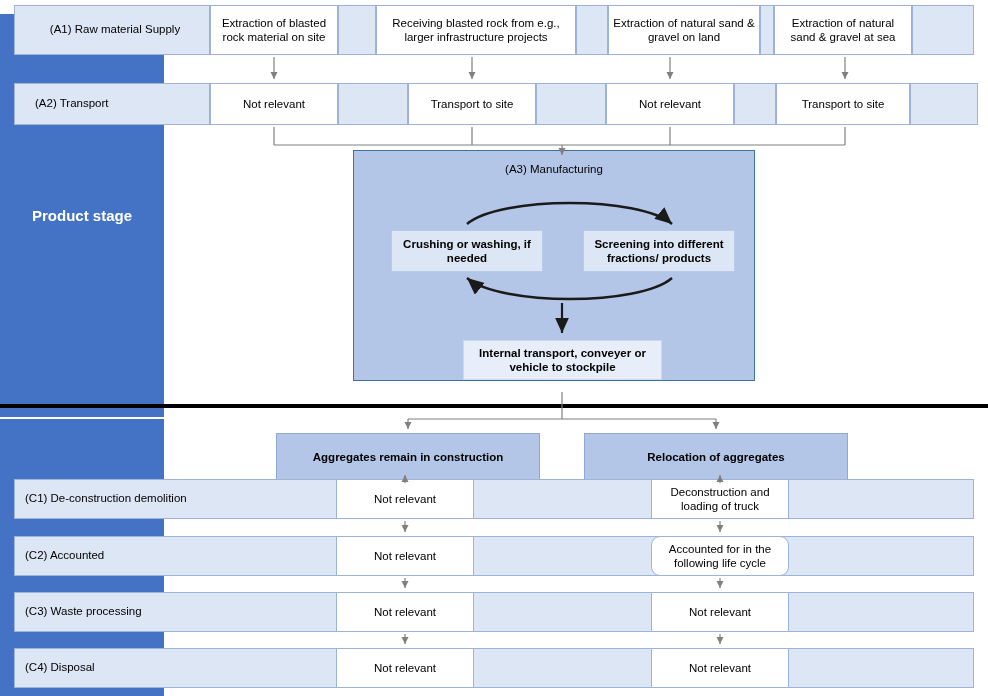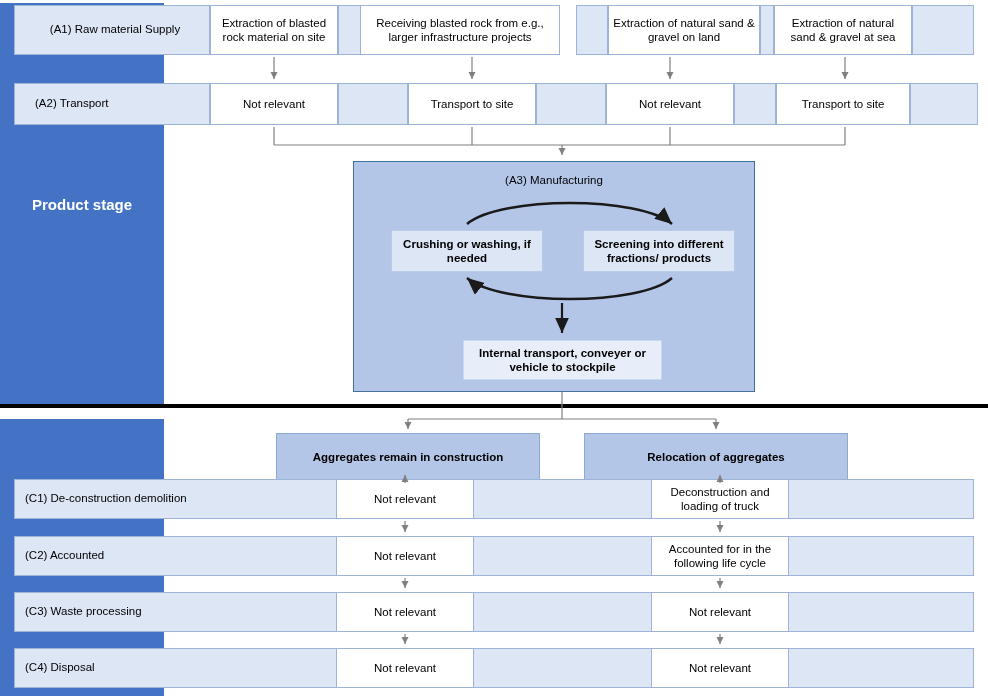--- a/index.html
+++ b/index.html
@@ -120,34 +120,34 @@
     background: #000000;
   }
 
   svg.ovl { position: absolute; left: 0; top: 0; width: 988px; height: 696px; pointer-events: none; }
 </style>
 </head>
 <body>
 
 <div id="canvas">
 
-  <div class="abs stage-band" style="left:0px; top:3px; width:164px; height:403px;">
+  <div class="abs stage-band" style="left:0px; top:14px; width:164px; height:403px;">
     <span>Product stage</span>
   </div>
 
   <div class="abs lbox" style="left:14px; top:5px; width:196px; height:50px; justify-content:center; text-align:left; padding-left:10px;">
     <span>(A1) Raw material Supply</span>
   </div>
 
   <div class="abs wbox" style="left:210px; top:5px; width:128px; height:50px;">
     <span>Extraction of blasted rock material on site</span>
   </div>
   <div class="abs lbox" style="left:338px; top:5px; width:38px; height:50px;"></div>
 
-  <div class="abs wbox" style="left:360px; top:5px; width:200px; height:50px;">
+  <div class="abs wbox" style="left:376px; top:5px; width:200px; height:50px;">
     <span>Receiving blasted rock from e.g., larger infrastructure projects</span>
   </div>
   <div class="abs lbox" style="left:576px; top:5px; width:32px; height:50px;"></div>
 
   <div class="abs wbox" style="left:608px; top:5px; width:152px; height:50px;">
     <span>Extraction of natural sand &amp; gravel on land</span>
   </div>
   <div class="abs lbox" style="left:760px; top:5px; width:14px; height:50px;"></div>
 
   <div class="abs wbox" style="left:774px; top:5px; width:138px; height:50px;">
@@ -172,21 +172,21 @@
   <div class="abs wbox" style="left:606px; top:83px; width:128px; height:42px;">
     <span>Not relevant</span>
   </div>
   <div class="abs lbox" style="left:734px; top:83px; width:42px; height:42px;"></div>
 
   <div class="abs wbox" style="left:776px; top:83px; width:134px; height:42px;">
     <span>Transport to site</span>
   </div>
   <div class="abs lbox" style="left:910px; top:83px; width:68px; height:42px;"></div>
 
-  <div class="abs manu-box" style="left:353px; top:161px; width:402px; height:231px;">
+  <div class="abs manu-box" style="left:353px; top:150px; width:402px; height:231px;">
     <div class="manu-title">(A3) Manufacturing</div>
   </div>
 
   <div class="abs inner-box" style="left:391px; top:230px; width:152px; height:42px;">
     <span>Crushing or washing, if needed</span>
   </div>
 
   <div class="abs inner-box" style="left:583px; top:230px; width:152px; height:42px;">
     <span>Screening into different fractions/ products</span>
   </div>
@@ -217,21 +217,21 @@
   <div class="abs wbox" style="left:651px; top:479px; width:138px; height:40px;">
     <span>Deconstruction and loading of truck</span>
   </div>
 
   <div class="abs row-label" style="left:14px; top:536px; width:960px; height:40px;">
     <span>(C2) Accounted</span>
   </div>
   <div class="abs wbox" style="left:336px; top:536px; width:138px; height:40px;">
     <span>Not relevant</span>
   </div>
-  <div class="abs wbox" style="left:651px; top:536px; width:138px; height:40px;">
+  <div class="abs wbox" style="left:651px; top:536px; width:138px; height:40px;border-radius:9px;">
     <span>Accounted for in the following life cycle</span>
   </div>
 
   <div class="abs row-label" style="left:14px; top:592px; width:960px; height:40px;">
     <span>(C3) Waste processing</span>
   </div>
   <div class="abs wbox" style="left:336px; top:592px; width:138px; height:40px;">
     <span>Not relevant</span>
   </div>
   <div class="abs wbox" style="left:651px; top:592px; width:138px; height:40px;">

